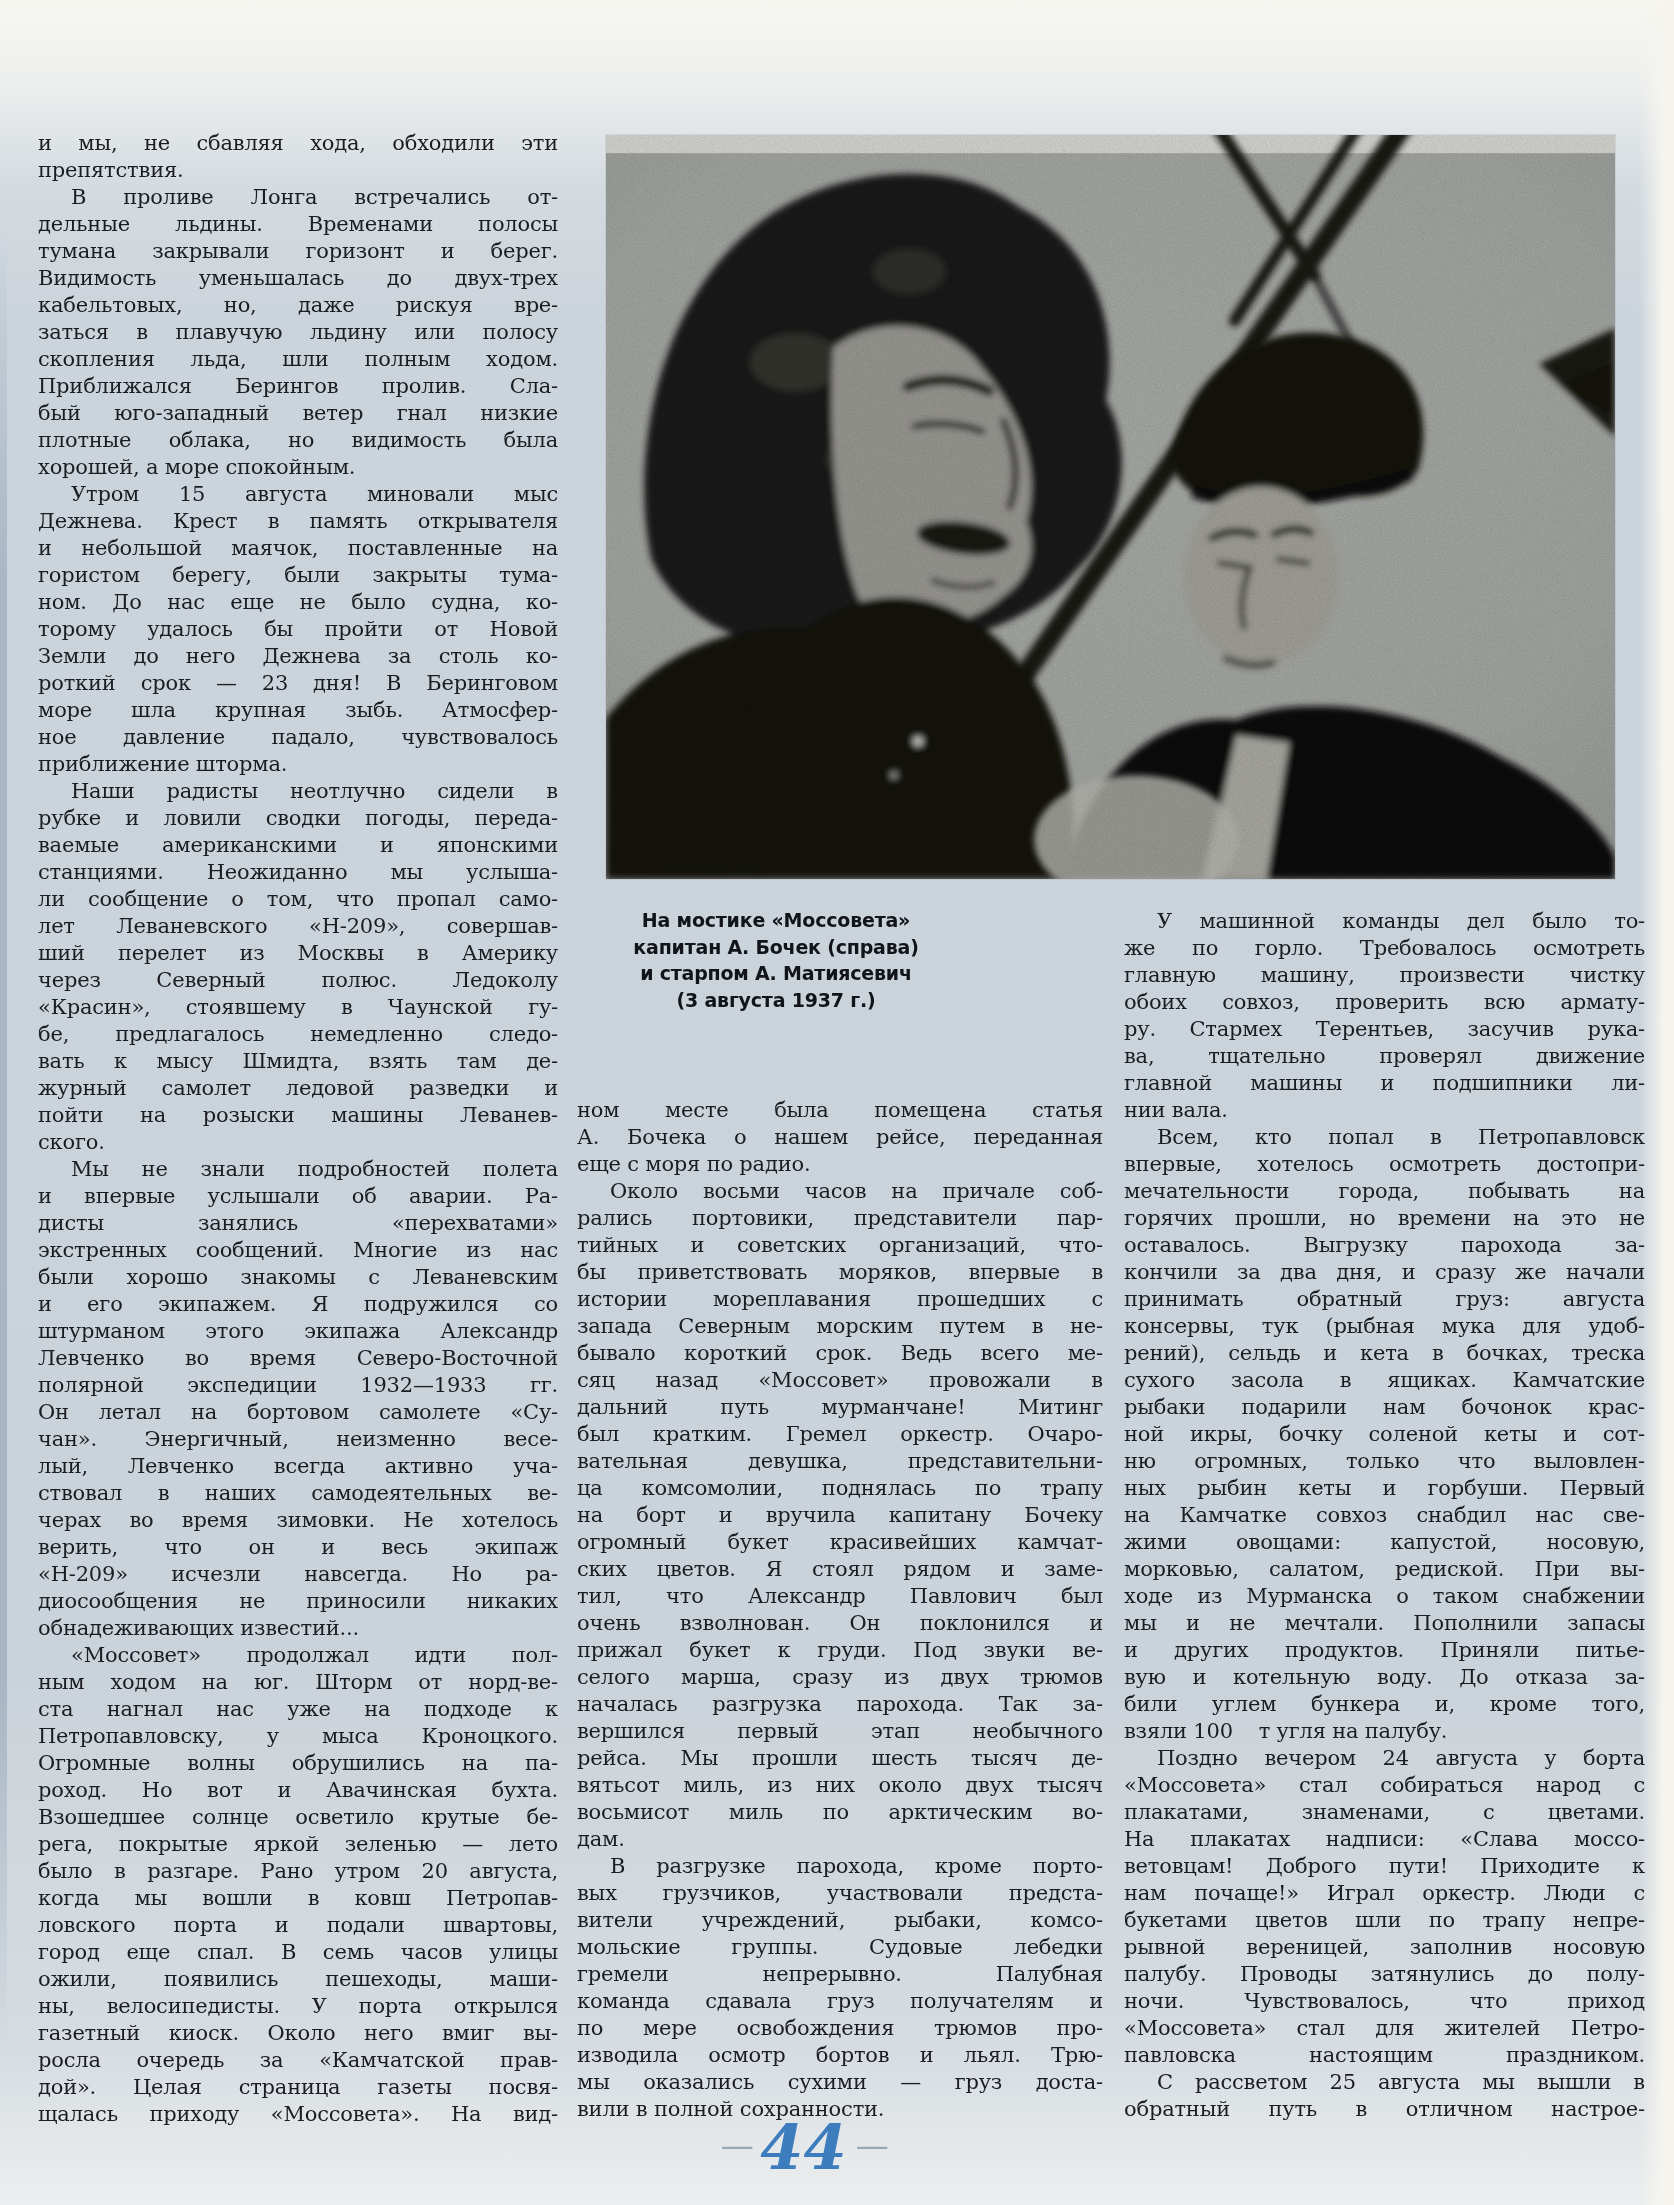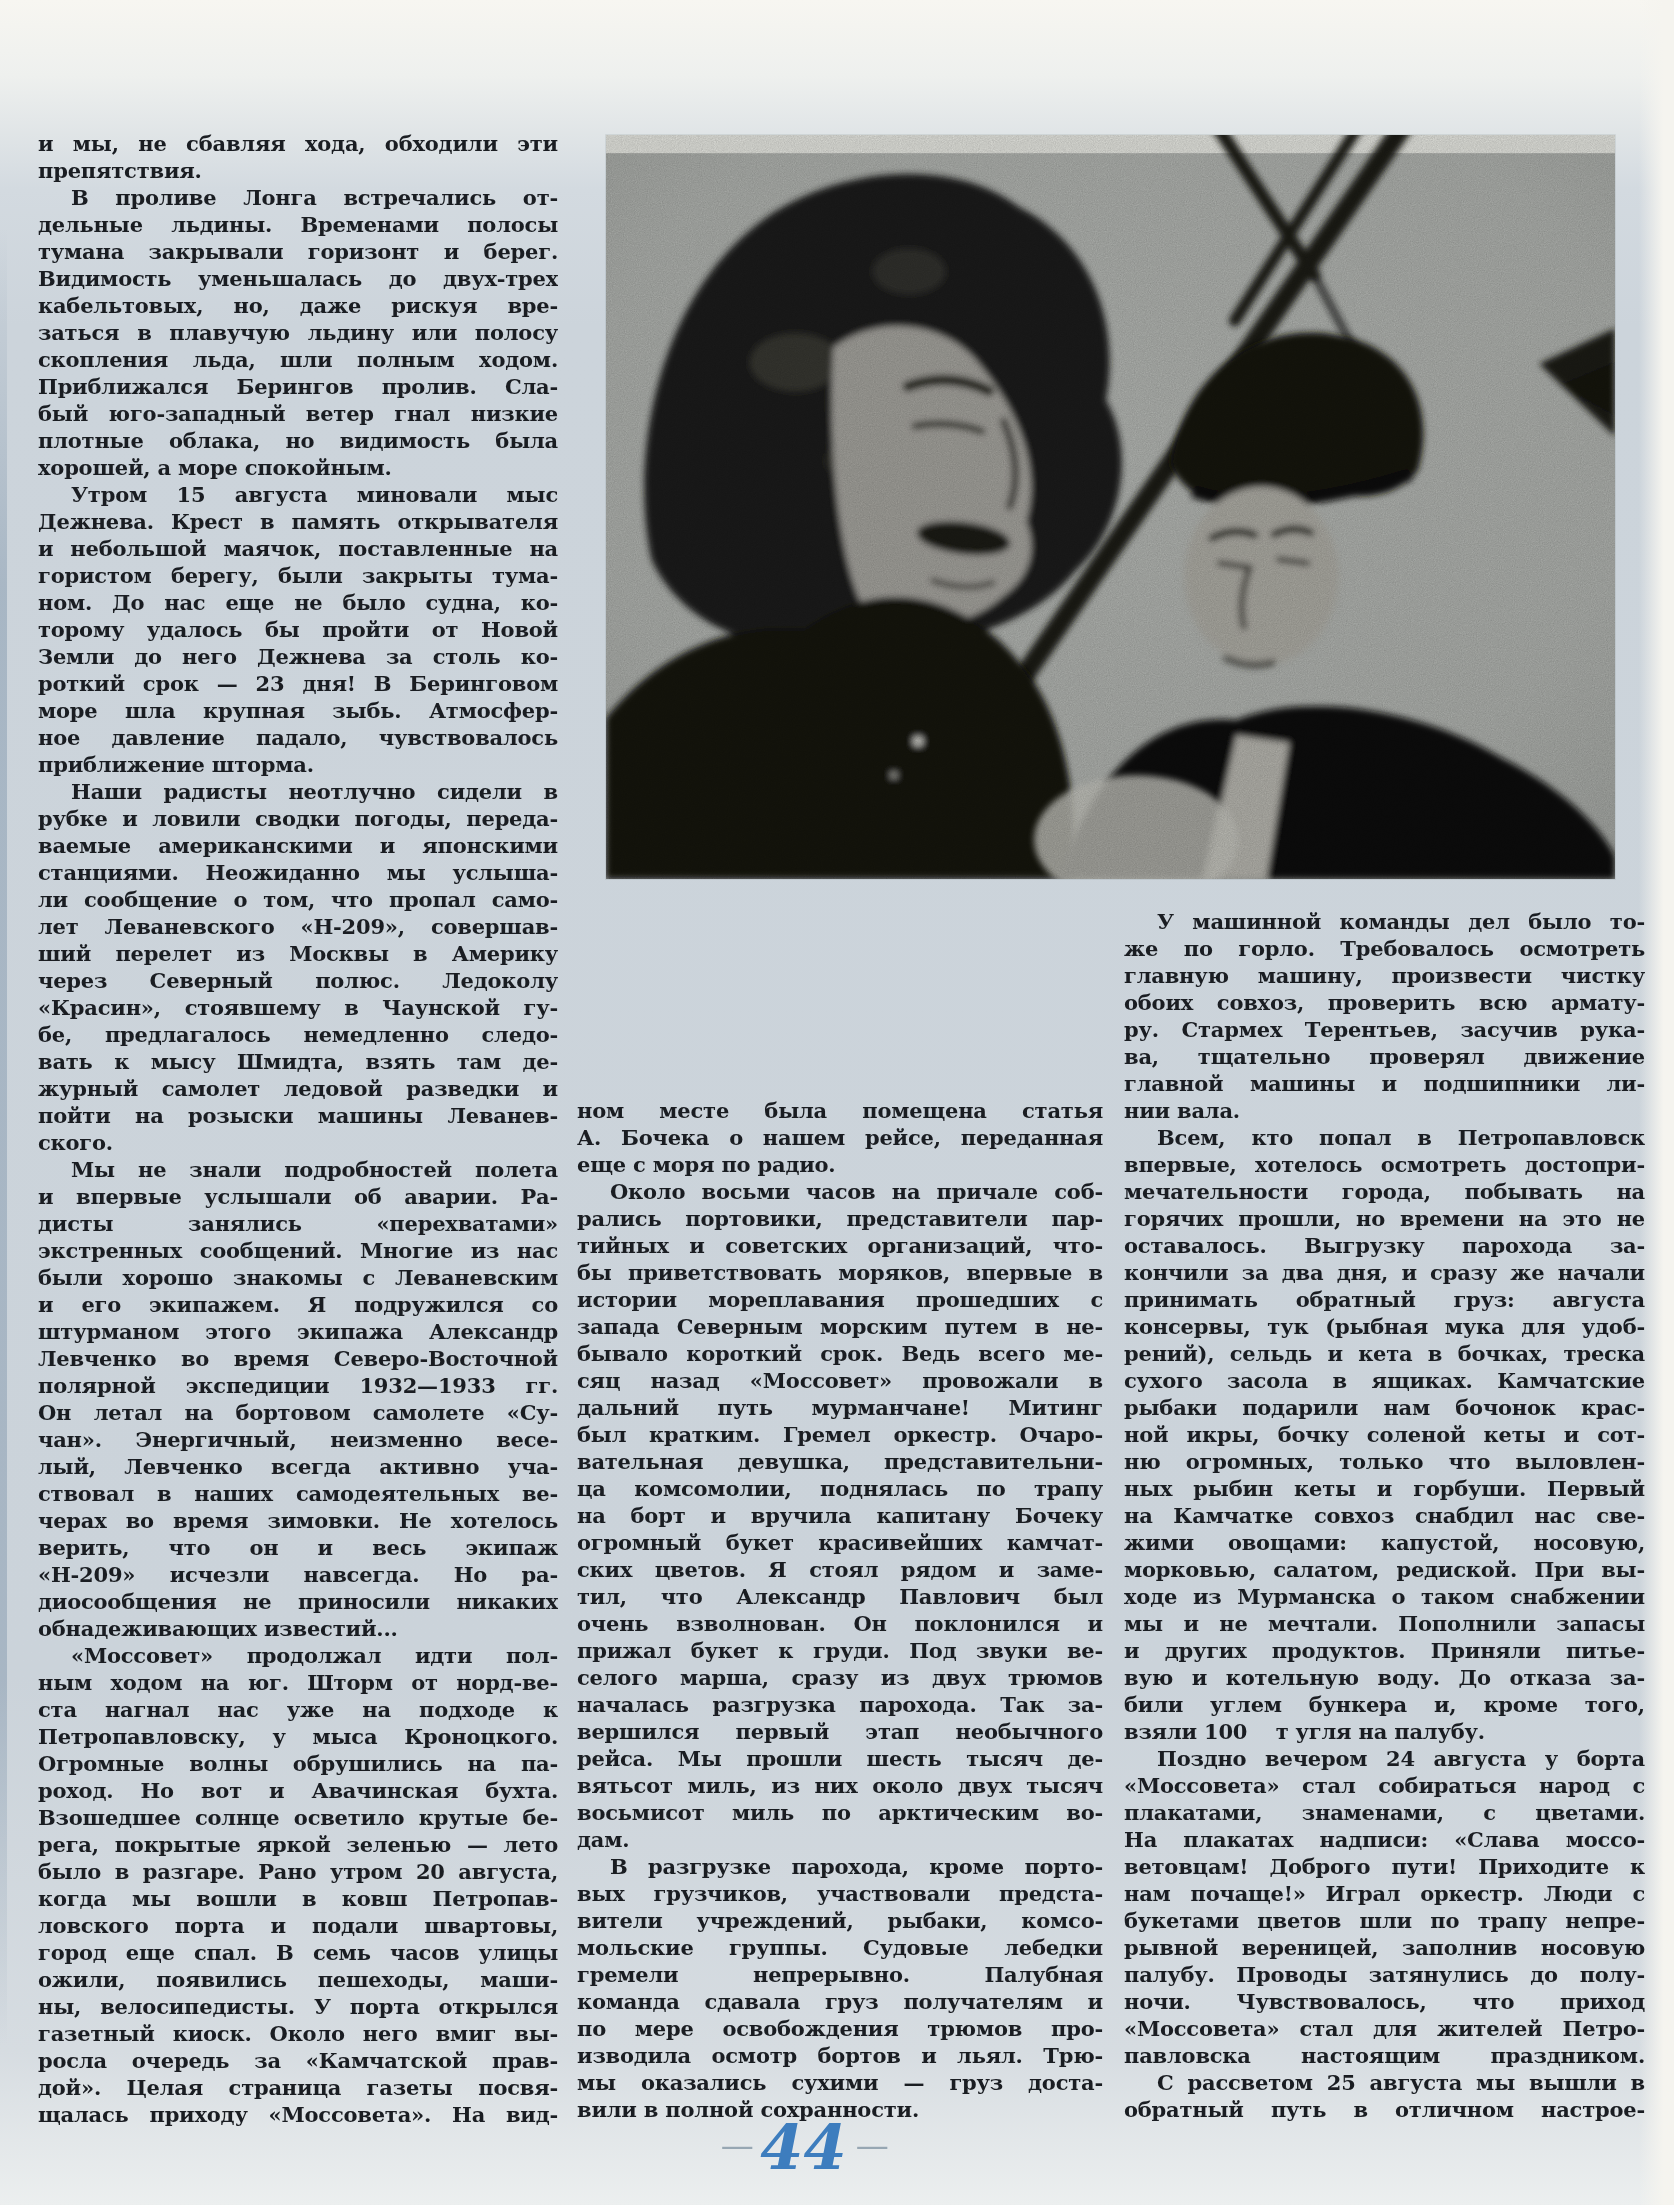--- a/index.html
+++ b/index.html
@@ -5,21 +5,21 @@
   html,body{margin:0;padding:0;background:#f6f5f0;}
   .page{
     position:relative;width:1674px;height:2205px;overflow:hidden;
     background:linear-gradient(180deg,#f7f6f1 0px,#eef0ee 76px,#d3dae0 189px,#ccd4db 326px,#cbd3da 76%,#d6dce1 93%,#ecefef 100%);
     font-family:"DejaVu Serif",serif;
   }
   .edge-left{position:absolute;left:0;top:227px;width:6.8px;height:1818px;
     background:linear-gradient(180deg,rgba(110,135,160,0),rgba(110,135,160,.38) 20%,rgba(110,135,160,.38) 80%,rgba(110,135,160,0));}
   .edge-right{position:absolute;top:0;right:0;width:35px;height:100%;
     background:linear-gradient(90deg,rgba(246,245,240,0),#f5f4ef 70%);}
-  .col{position:absolute;font-size:21px;font-weight:700;color:#1a1d22;letter-spacing:-0.2px;}
+  .col{position:absolute;font-size:21px;font-weight:400;color:#1a1d22;letter-spacing:-0.2px;}
   .line{height:27px;line-height:27px;text-align:justify;text-align-last:justify;text-justify:inter-word;overflow:hidden;}
   .line.ps{text-indent:33px;}
   .line.pe{text-align-last:left;}
   .col-left{left:38px;top:130px;width:520px;}
   .col-middle{left:577px;top:1097px;width:526px;}
   .col-right{left:1124px;top:908px;width:521px;}
   .photo{position:absolute;left:606px;top:135px;width:1009px;height:744px;box-shadow:0 0 0 0.8px rgba(90,100,110,.15);}
   .photo svg{display:block;width:100%;height:100%;}
   .caption{position:absolute;left:598px;top:907px;width:356px;text-align:center;
     font-family:"DejaVu Sans",sans-serif;font-weight:700;font-size:19px;color:#111419;letter-spacing:-0.2px;}
@@ -179,20 +179,27 @@
         <path d="M598,982 C640,845 722,762 832,772 C932,732 1082,762 1182,822 C1262,862 1312,912 1332,952 L1332,982 Z" fill="#11110f"></path>
         <polygon points="832,792 902,802 872,982 790,982" fill="#c3c2ba" opacity="0.95"></polygon>
       </g>
 
       <ellipse cx="700" cy="930" rx="135" ry="85" fill="#c6c6bf" opacity="0.85" filter="url(#soft)"></ellipse>
 
       <rect width="1332" height="982" filter="url(#grain)" opacity="0.22"></rect>
     </svg>
   </div>
 
+  <div class="caption">
+
+  <div class="cap-line">На мостике «Моссовета»</div>
+      <div class="cap-line">капитан А. Бочек (справа)</div>
+      <div class="cap-line">и старпом А. Матиясевич</div>
+      <div class="cap-line">(3 августа 1937 г.)</div>
+    </div>
 
   <div class="col col-middle">
 
   <div class="line">ном месте была помещена статья</div>
       <div class="line">А. Бочека о нашем рейсе, переданная</div>
       <div class="line pe">еще с моря по радио.</div>
       <div class="line ps">Около восьми часов на причале соб-</div>
       <div class="line">рались портовики, представители пар-</div>
       <div class="line">тийных и советских организаций, что-</div>
       <div class="line">бы приветствовать моряков, впервые в</div>

